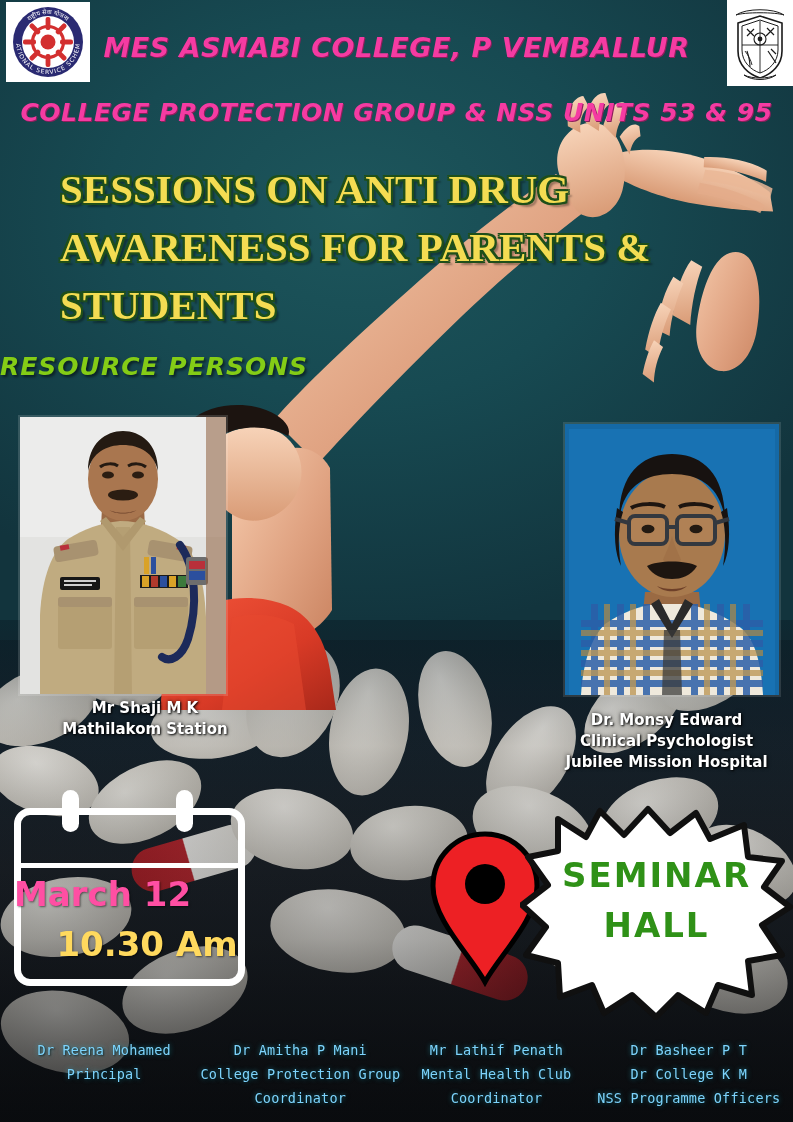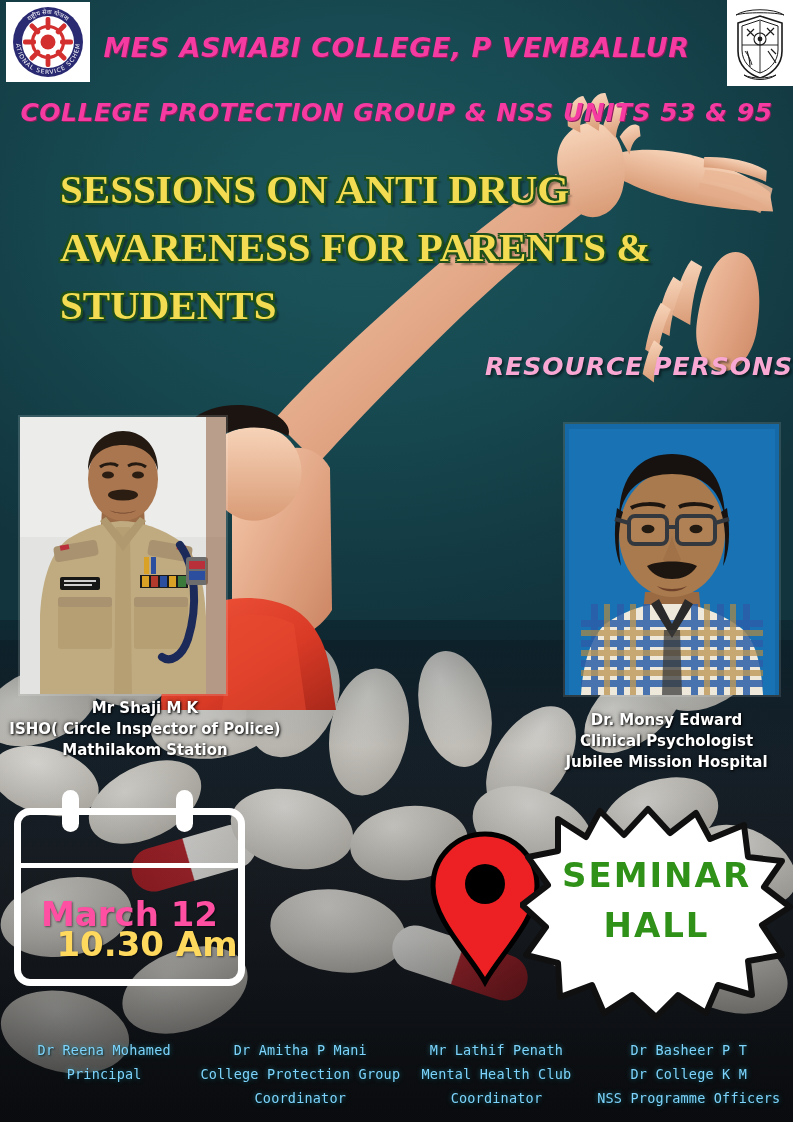--- a/index.html
+++ b/index.html
@@ -61,23 +61,23 @@
     font-weight:bold;font-size:41px;line-height:58px;
     color:#f4dc52;
     text-shadow:
       -2px 0 #1f4f1a, 2px 0 #1f4f1a, 0 -2px #1f4f1a, 0 2px #1f4f1a,
       -2px -2px #1f4f1a, 2px -2px #1f4f1a, -2px 2px #1f4f1a, 2px 2px #1f4f1a,
       4px 4px 2px rgba(0,0,0,.35);
   }
   #title .tl{display:block;}
 
   #resource-persons{
-    position:absolute;left:0;top:352px;width:793px;text-align:right;
+    position:absolute;left:0;top:352px;width:793px;text-align:left;
     font-family:"DejaVu Sans",sans-serif;font-weight:bold;font-style:italic;
-    font-size:25px;letter-spacing:1px;color:#f9a8d4;
+    font-size:25px;letter-spacing:1px;color:#84cc16;
     text-shadow:2px 2px 3px rgba(0,0,0,.55);
   }
 
   
   #illustration{position:absolute;left:0;top:90px;width:793px;height:620px;pointer-events:none;}
 
   
   .photo{position:absolute;overflow:hidden;}
   #photo-left{left:20px;top:417px;width:206px;height:277px;background:#dcdcdc;
       box-shadow:0 0 0 2px rgba(255,255,255,.15);}
@@ -98,23 +98,23 @@
   #calendar{position:absolute;left:14px;top:790px;width:235px;height:200px;}
   #cal-body{
     position:absolute;left:0;top:18px;width:231px;height:178px;
     border:7px solid #ffffff;border-radius:16px;box-sizing:border-box;
   }
   #cal-line{position:absolute;left:7px;top:73px;width:217px;height:5px;background:#fff;}
   .cal-ring{position:absolute;top:0;width:17px;height:42px;background:#fff;border-radius:9px;}
   #ring-a{left:48px;}
   #ring-b{left:162px;}
   #cal-date{
-    position:absolute;left:0;top:84px;width:231px;text-align:center;
+    position:absolute;left:0;top:84px;width:231px;
     font-family:"DejaVu Sans",sans-serif;font-weight:bold;font-size:34px;
-    color:#ff4fa3;text-shadow:1px 1px 2px rgba(0,0,0,.5);margin-top:20px;
+    color:#ff4fa3;text-shadow:1px 1px 2px rgba(0,0,0,.5);
   }
   #cal-time{
     position:absolute;left:0;top:134px;width:266px;text-align:center;
     font-family:"DejaVu Sans",sans-serif;font-weight:bold;font-size:34px;
     color:#ffd95e;text-shadow:1px 1px 2px rgba(0,0,0,.5);
   }
 
   
   #map-pin{position:absolute;left:425px;top:828px;width:120px;height:160px;}
 
@@ -409,21 +409,20 @@
       <path d="M107 112 C104 124, 100 130, 98 136 C102 140, 112 140, 116 136 C114 130, 110 124, 107 112 Z" fill="#9a6b43" opacity=".55"></path>
 
       <path d="M82 142 C92 136, 122 136, 132 142 C126 152, 116 155, 107 155 C98 155, 88 152, 82 142 Z" fill="#1d1510"></path>
 
       <path d="M92 162 C99 166, 115 166, 122 162 C115 169, 99 169, 92 162 Z" fill="#6e4029"></path>
     </svg>
   </div>
 
   <div class="cap" id="cap-left">
     <span class="ln">Mr Shaji M K</span>
-    <span class="ln">ISHO( Circle Inspector of Police)</span>
     <span class="ln">Mathilakom Station</span>
   </div>
   <div class="cap" id="cap-right">
     <span class="ln">Dr. Monsy Edward</span>
     <span class="ln">Clinical Psychologist</span>
     <span class="ln">Jubilee Mission Hospital</span>
   </div>
 
   <div id="calendar">
     <div id="cal-body"></div>

